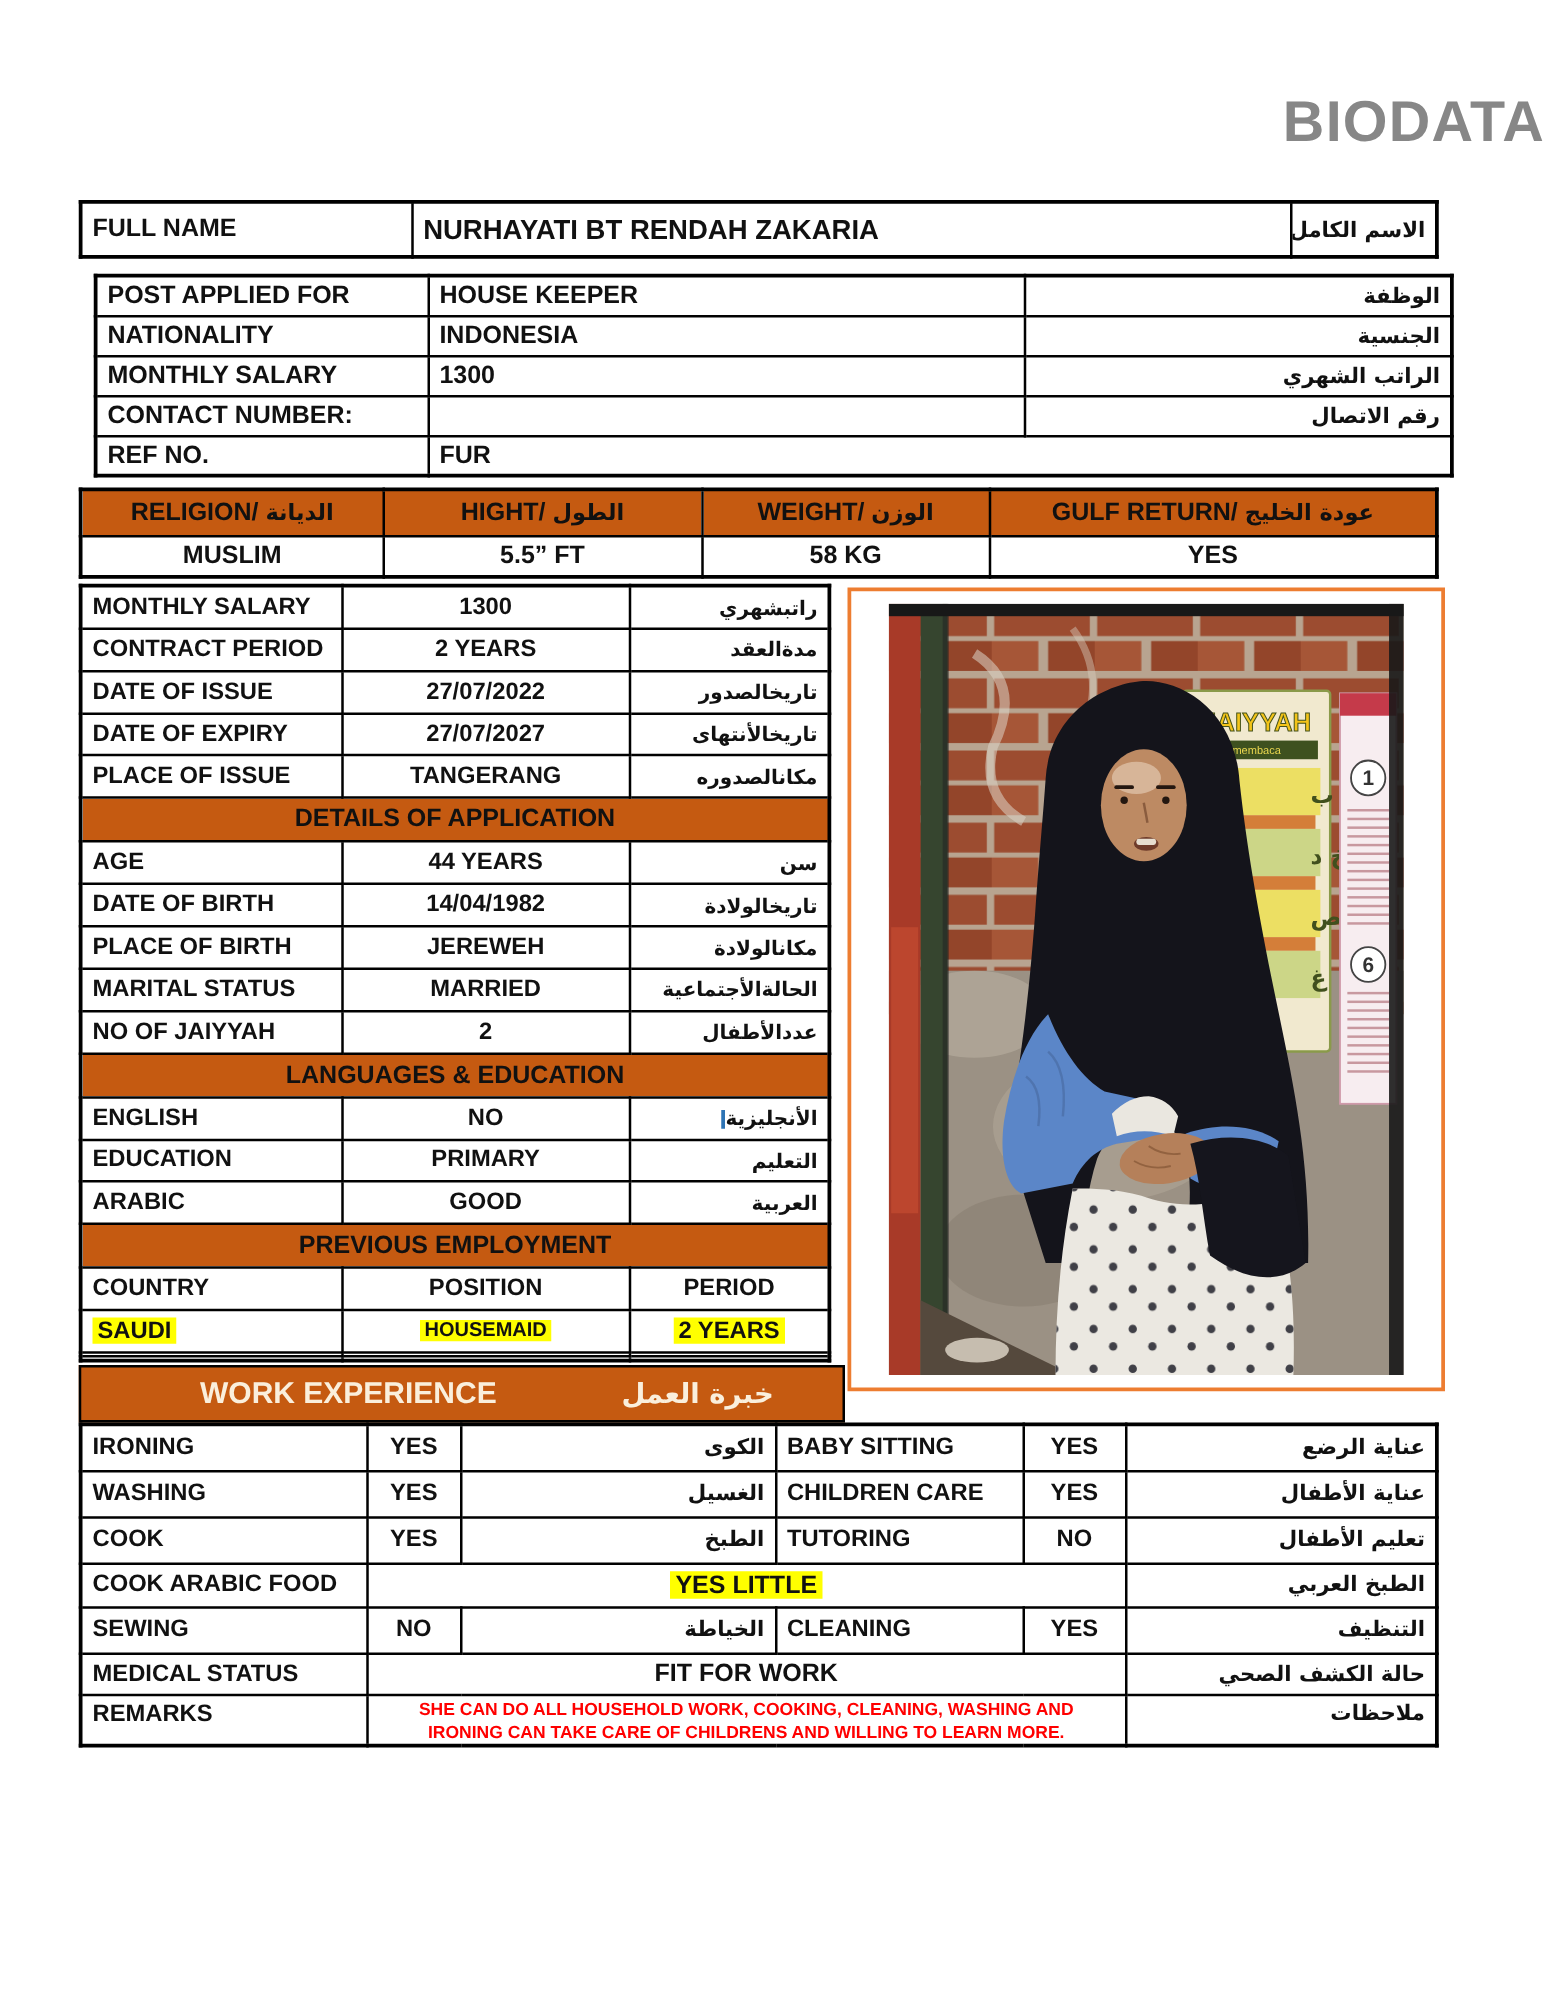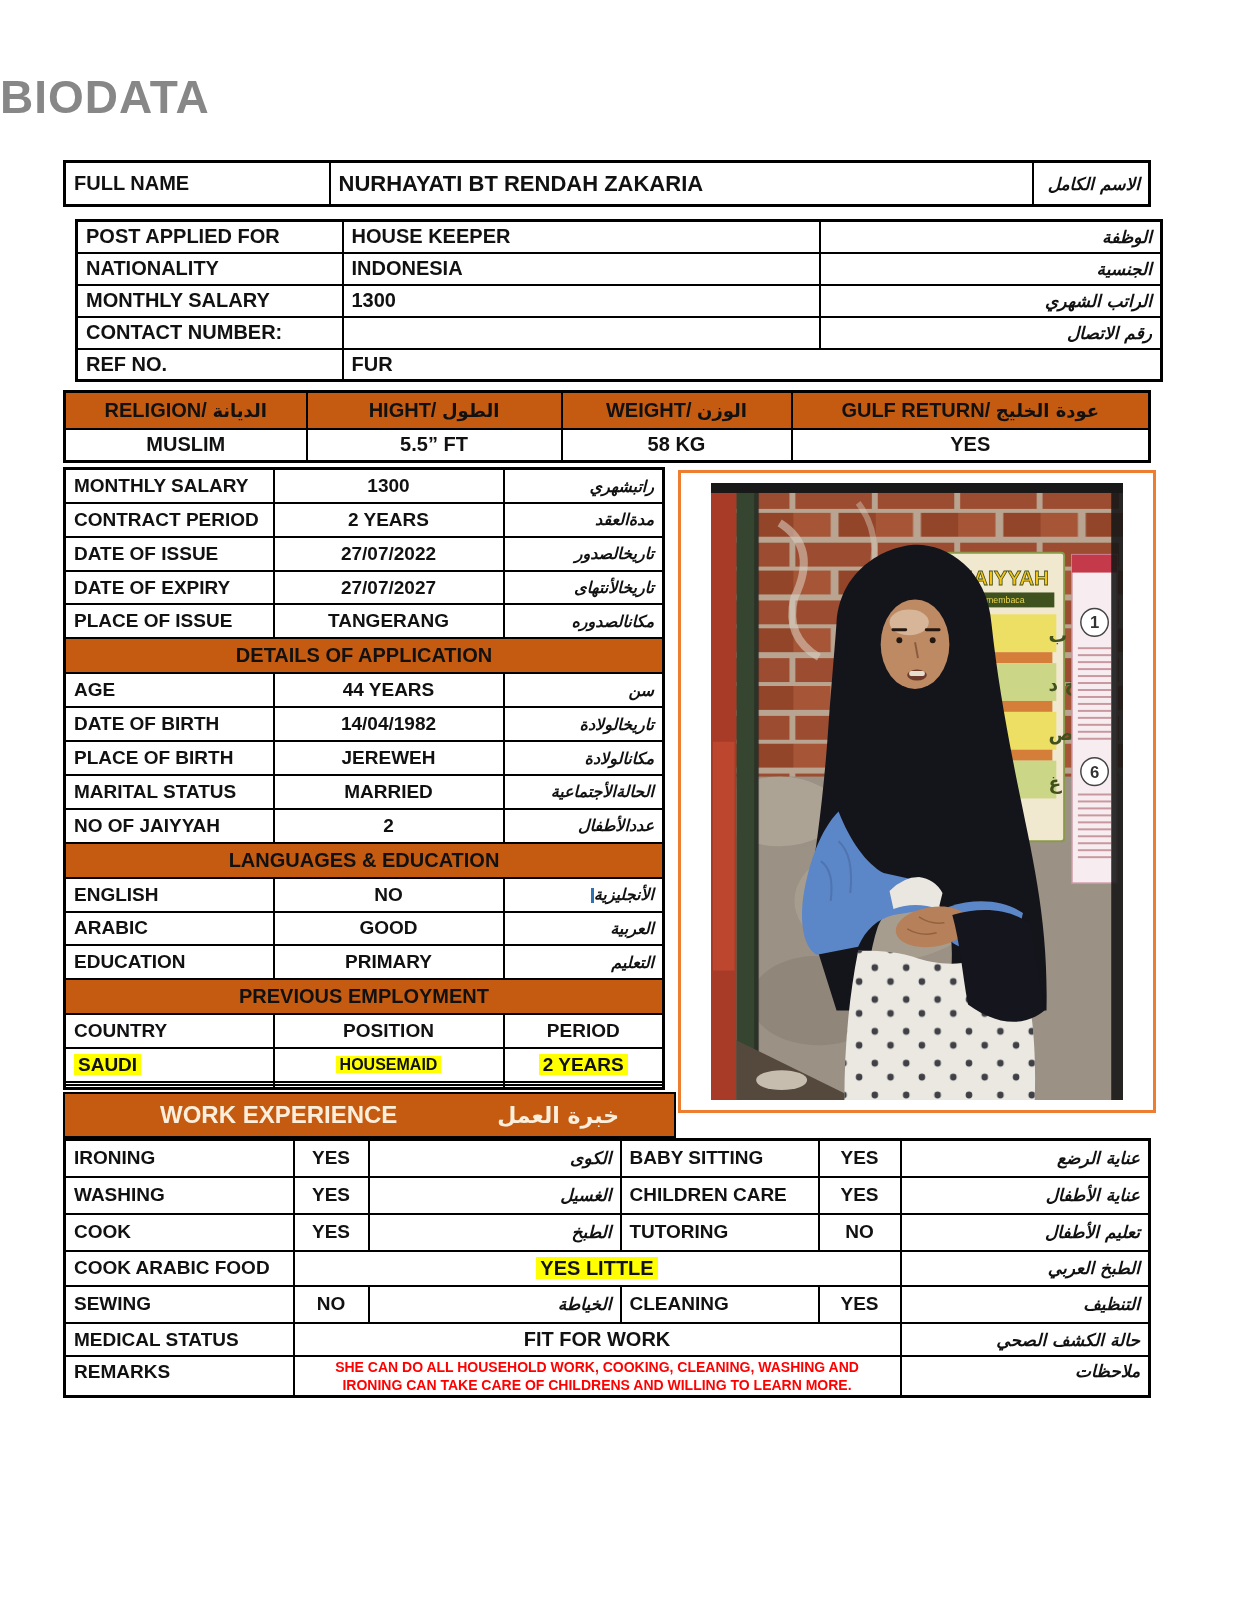--- a/index.html
+++ b/index.html
@@ -1,29 +1,29 @@
 <!DOCTYPE html>
 <html><head>
 <meta charset="utf-8">
 <style>
   html,body { margin:0; padding:0; background:#ffffff; }
   .page {
     position:relative; width:1236px; height:1600px; background:#fff;
     font-family:"Liberation Sans", sans-serif; color:#111;
   }
   .title {
-    position:absolute; top:70px; left:0; width:100%; text-align:left;
+    position:absolute; top:70px; left:0; width:100%; text-align:right;
     font-size:46px; font-weight:800; color:#878787; letter-spacing:1px;
   }
   table.t { border-collapse:collapse; table-layout:fixed; border:3px solid #000; position:absolute; }
   table.t td { border:2px solid #000; padding:0 8px; font-weight:bold; color:#111; overflow:hidden; white-space:nowrap; vertical-align:middle; }
   .lab  { text-align:left;  font-size:20px; }
   .val  { text-align:center; font-size:20px; }
   .vall { text-align:left;  font-size:20px; }
-  .ar   { text-align:right; font-size:17px; font-family:"DejaVu Sans", sans-serif; direction:rtl;font-style:italic; }
+  .ar   { text-align:right; font-size:17px; font-family:"DejaVu Sans", sans-serif; direction:rtl; }
   .orange { background:#C55A11; color:#FAEFDC; text-align:center; font-size:20px; }
   .orange .oar { font-family:"DejaVu Sans", sans-serif; font-size:18px; }
   .red { color:#FF0000; }
   .hl  { background:#FFFF00; padding:0 4px; }
   .small-ar { font-size:16px; }
   .cursor-mark { display:inline-block; width:3px; height:15px; background:#2e74b5; margin-left:3px; vertical-align:middle; }
   .wrap { white-space:normal !important; }
   .remarks-line { font-size:14px; font-weight:bold; color:#FF0000; text-align:center; line-height:1.3; }
   
   .photo-frame {
@@ -182,28 +182,28 @@
     </tr>
     <tr>
       <td class="orange" colspan="3">LANGUAGES &amp; EDUCATION</td>
     </tr>
     <tr>
       <td class="lab" style="font-size:19px">ENGLISH</td>
       <td class="val" style="font-size:19px">NO</td>
       <td class="ar small-ar"><span>الأنجليزية</span><span class="cursor-mark"></span></td>
     </tr>
     <tr>
+      <td class="lab" style="font-size:19px">EDUCATION</td>
+      <td class="val" style="font-size:19px">PRIMARY</td>
+      <td class="ar small-ar">التعليم</td>
+    </tr>
+    <tr>
       <td class="lab" style="font-size:19px">ARABIC</td>
       <td class="val" style="font-size:19px">GOOD</td>
       <td class="ar small-ar">العربية</td>
-    </tr>
-    <tr>
-      <td class="lab" style="font-size:19px">EDUCATION</td>
-      <td class="val" style="font-size:19px">PRIMARY</td>
-      <td class="ar small-ar">التعليم</td>
     </tr>
     <tr>
       <td class="orange" colspan="3">PREVIOUS EMPLOYMENT</td>
     </tr>
     <tr>
       <td class="lab" style="font-size:19px">COUNTRY</td>
       <td class="val" style="font-size:19px">POSITION</td>
       <td class="val" style="font-size:19px">PERIOD</td>
     </tr>
     <tr>

